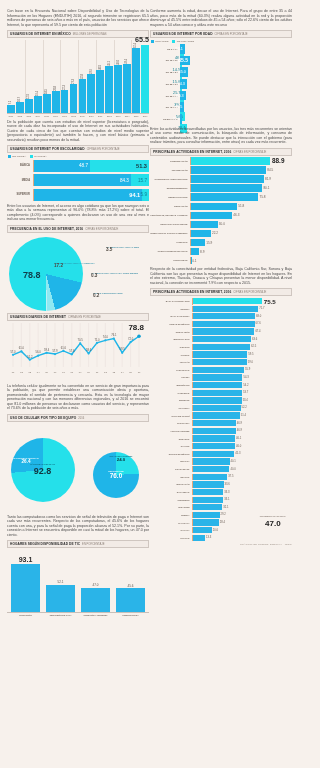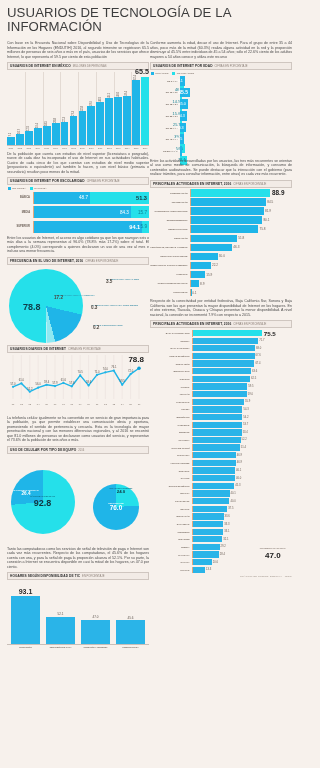--- a/index.html
+++ b/index.html
@@ -111,21 +111,20 @@
   .avgbox .t { font-size:2.4px; color:#8d8179; font-weight:700; line-height:2.8px; }
   .avgbox .v { font-size:8px; font-weight:700; color:#1b1b1b; }
 
   .source { font-size:2.3px; color:#9a8e85; text-align:right; margin-top:2px; letter-spacing:.2px; }
 </style>
 </head>
 <body>
 
 <div class="page">
 
-  <h1 class="title">USUARIOS DE TECNOLOGÍA DE LA INFORMACIÓN</h1>
 
   <div class="cols">
 
     <div class="col">
 
       <p class="body">Con base en la Encuesta Nacional sobre Disponibilidad y Uso de Tecnologías de la Información en los Hogares (ENDUTIH) 2016, al segundo trimestre se registraron 65.5 millones de personas de seis años o más en el país, usuarias de los servicios que ofrece Internet, lo que representa el 59.5 por ciento de esta población</p>
 
       <div class="chart-head">
         <span class="t">USUARIOS DE INTERNET EN MÉXICO</span>
         <span class="s">MILLONES DE PERSONAS</span>

